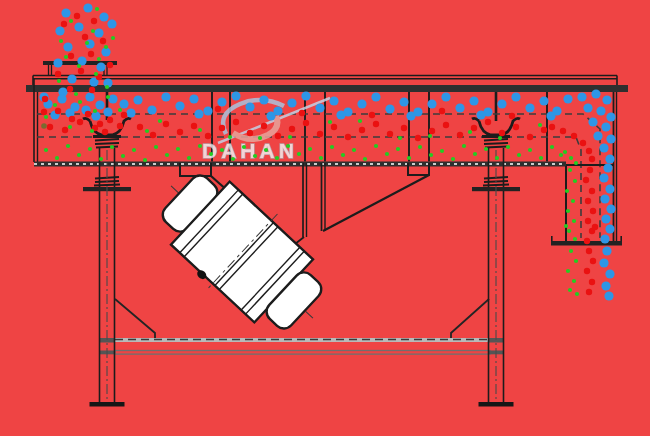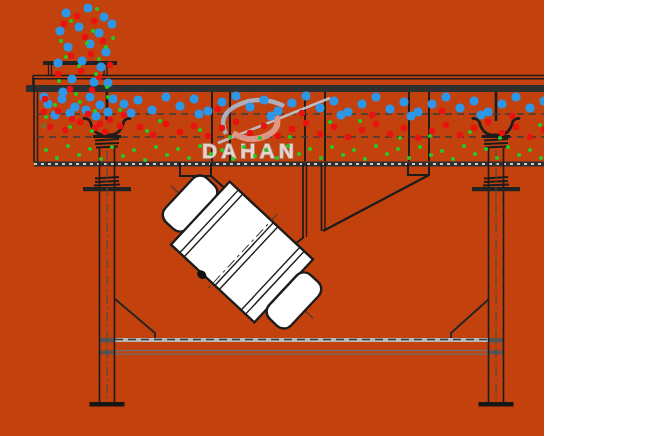--- a/index.html
+++ b/index.html
@@ -1,17 +1,17 @@
 <!DOCTYPE html>
 <html><head>
 <meta charset="utf-8">
 <style>
   html,body{margin:0;padding:0;background:#ffffff;}
   .stage{
-    position:relative;width:544px;height:436px;background:#c2410c;overflow:hidden;
+    position:relative;width:650px;height:436px;background:#ef4444;overflow:hidden;
     font-family:"Liberation Sans", sans-serif;
   }
   svg{position:absolute;left:0;top:0;}
   .wm-text{
     font-family:"Liberation Sans", sans-serif;
     font-weight:bold;font-size:21px;letter-spacing:4px;
     fill:#f4f6f8;paint-order:stroke;stroke-width:1.4px;opacity:.95;
   }
 </style>
 </head>

